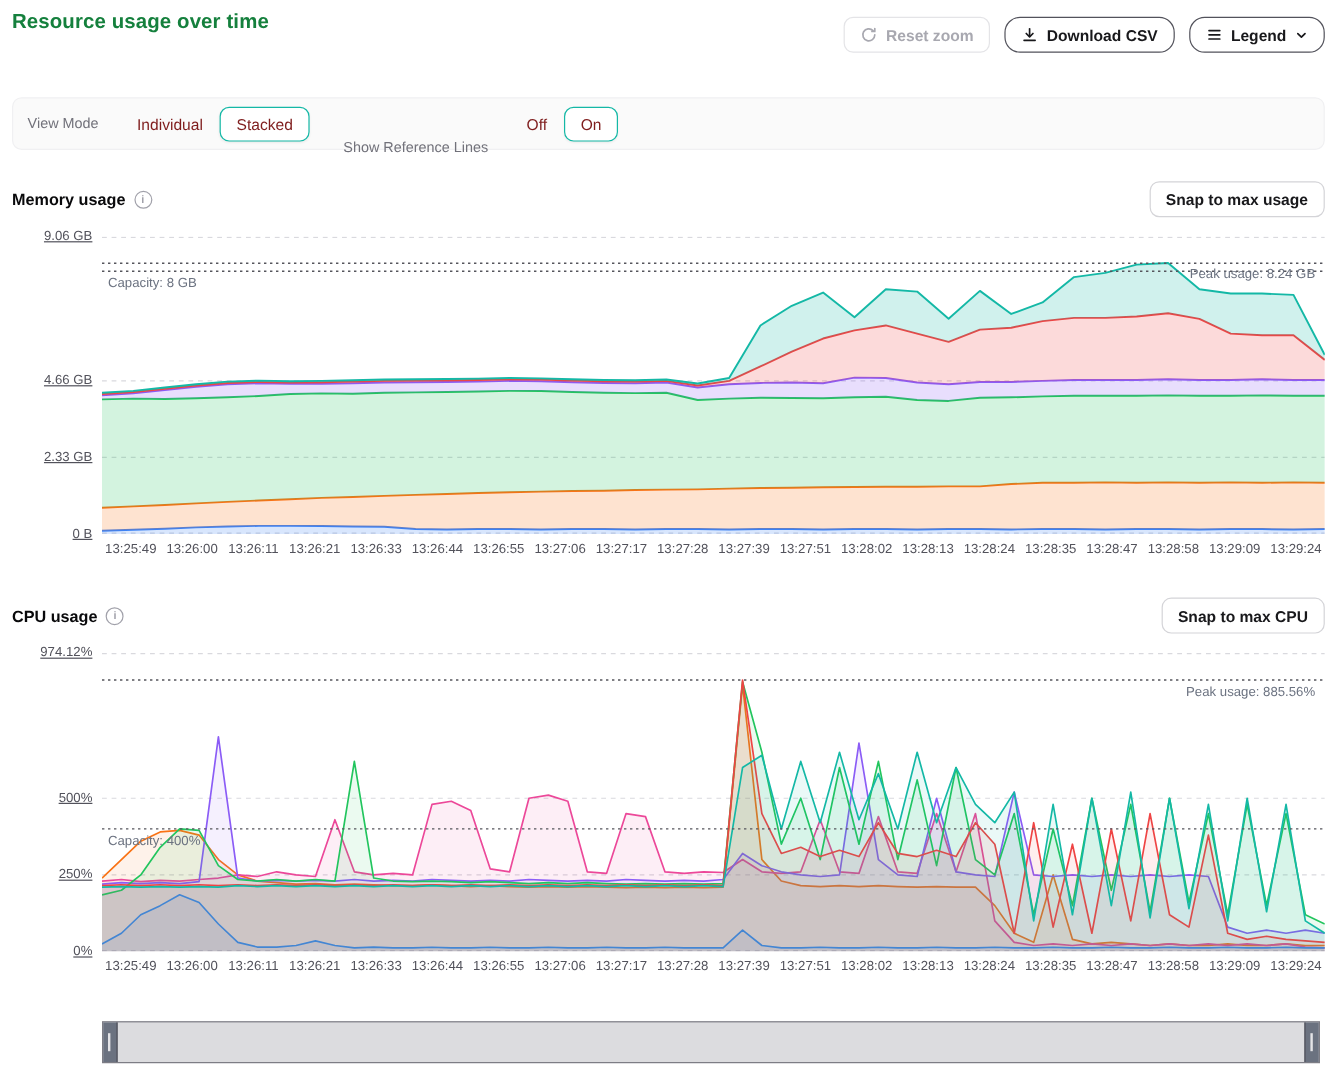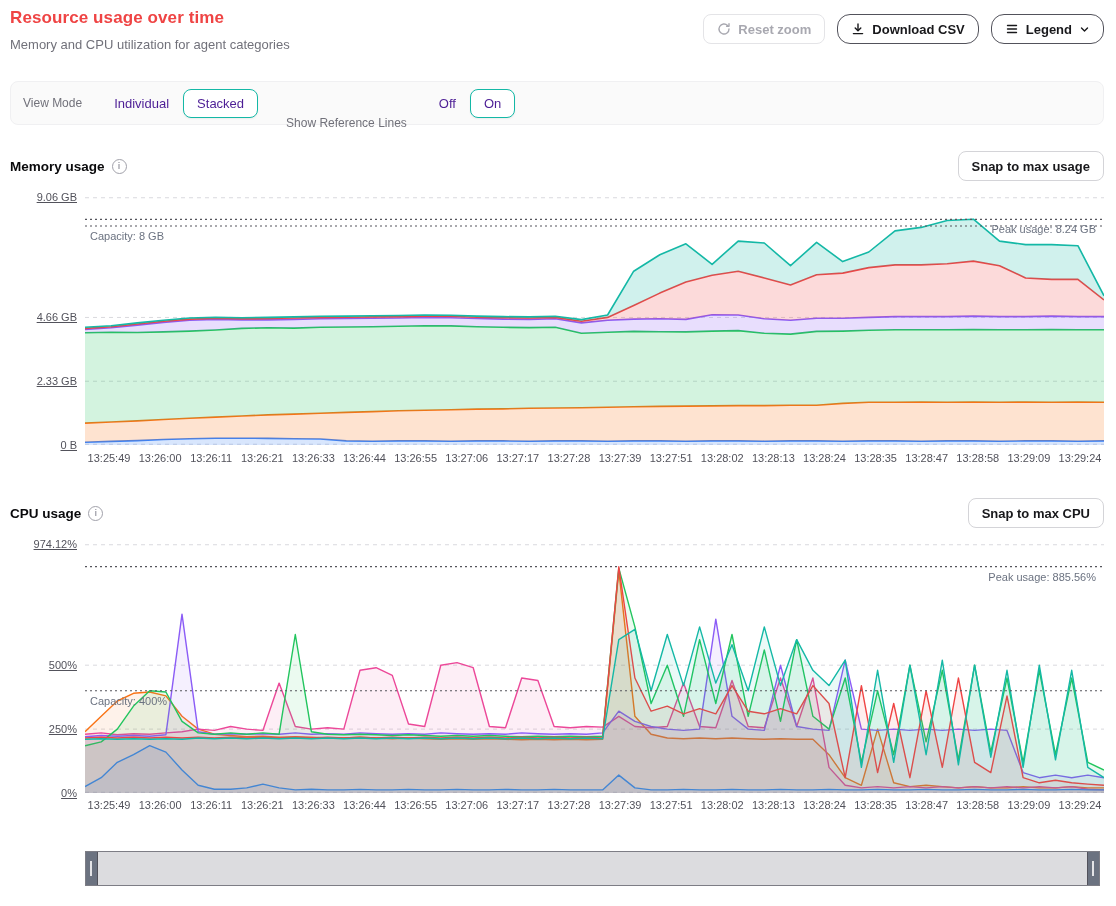--- a/index.html
+++ b/index.html
@@ -1,32 +1,32 @@
 <!DOCTYPE html>
 <html><head>
 <meta charset="utf-8">
 <style>
   html,body{margin:0;padding:0;}
   body{width:1116px;height:906px;background:#ffffff;font-family:"Liberation Sans",sans-serif;color:#18181b;position:relative;overflow:hidden;}
   .page{position:absolute;inset:0;}
 
-  .title{position:absolute;left:10px;top:8px;font-size:17px;font-weight:700;color:#ef4444;letter-spacing:.1px;}
+  .title{position:absolute;left:10px;top:8px;font-size:17px;font-weight:700;color:#15803d;letter-spacing:.1px;}
   .subtitle{position:absolute;left:10px;top:37px;font-size:13px;color:#71717a;}
 
   .header-actions{position:absolute;right:12px;top:14px;display:flex;gap:12px;align-items:center;}
   .btn{display:inline-flex;align-items:center;gap:7px;height:30px;padding:0 13px;border-radius:8px;background:#fff;
        border:1px solid #d4d4d8;font-size:13px;font-weight:600;color:#18181b;cursor:pointer;font-family:inherit;white-space:nowrap;}
   .btn.disabled{color:#a8a8b0;border-color:#e4e4e7;cursor:default;}
   .btn.dark-border{border-color:#52525b;border-radius:13px;}
   .btn svg{display:block;}
 
   .toolbar{position:absolute;left:10px;right:12px;top:81px;height:44px;background:#fafafa;border:1px solid #f0f0f2;
            border-radius:8px;display:flex;align-items:center;padding:0 12px;box-sizing:border-box;}
   .tlabel{font-size:12px;color:#71717a;margin-right:18px;}
-  .chip{font-size:13px;color:#4c1d95;padding:6px 13px;border-radius:8px;cursor:pointer;background:transparent;border:1px solid transparent;font-family:inherit;}
+  .chip{font-size:13px;color:#7f1d1d;padding:6px 13px;border-radius:8px;cursor:pointer;background:transparent;border:1px solid transparent;font-family:inherit;}
   .chip.selected{background:#fff;border:1px solid #14b8a6;box-shadow:0 1px 2px rgba(0,0,0,.06);}
   .gap-lg{margin-left:28px;margin-top:40px;}
 
   .section-header{position:absolute;left:10px;right:12px;height:30px;display:flex;align-items:center;}
   #mem-header{top:151px;}
   #cpu-header{top:498px;}
   .section-title{font-size:13.5px;font-weight:700;color:#09090b;}
   .info{width:13px;height:13px;border:1px solid #a1a1aa;border-radius:50%;color:#a1a1aa;font-size:9px;line-height:1;
         display:inline-flex;align-items:center;justify-content:center;margin-left:7px;font-weight:600;}
   .info::after{content:"i";}
@@ -48,21 +48,20 @@
   .brush-handle.left{left:0;border-right:1px solid #52525b;}
   .brush-handle.right{right:0;border-left:1px solid #52525b;}
   .brush-handle::after{content:"";position:absolute;left:4px;top:9px;bottom:9px;width:1.5px;background:#e4e4e7;}
 </style>
 </head>
 <body>
 
 <div class="page">
 
   <div class="title">Resource usage over time</div>
-  <div class="subtitle">Memory and CPU utilization for agent categories</div>
 
   <div class="header-actions">
     <button class="btn disabled">
       <span>
         <svg width="14" height="14" viewBox="0 0 14 14" fill="none" stroke="currentColor" stroke-width="1.4" stroke-linecap="round" stroke-linejoin="round">
           <path d="M12 7a5 5 0 1 1-1.45-3.52"></path>
             <path d="M12 1.8v2.4H9.6"></path>
         </svg>
       </span>
       <span>Reset zoom</span>

